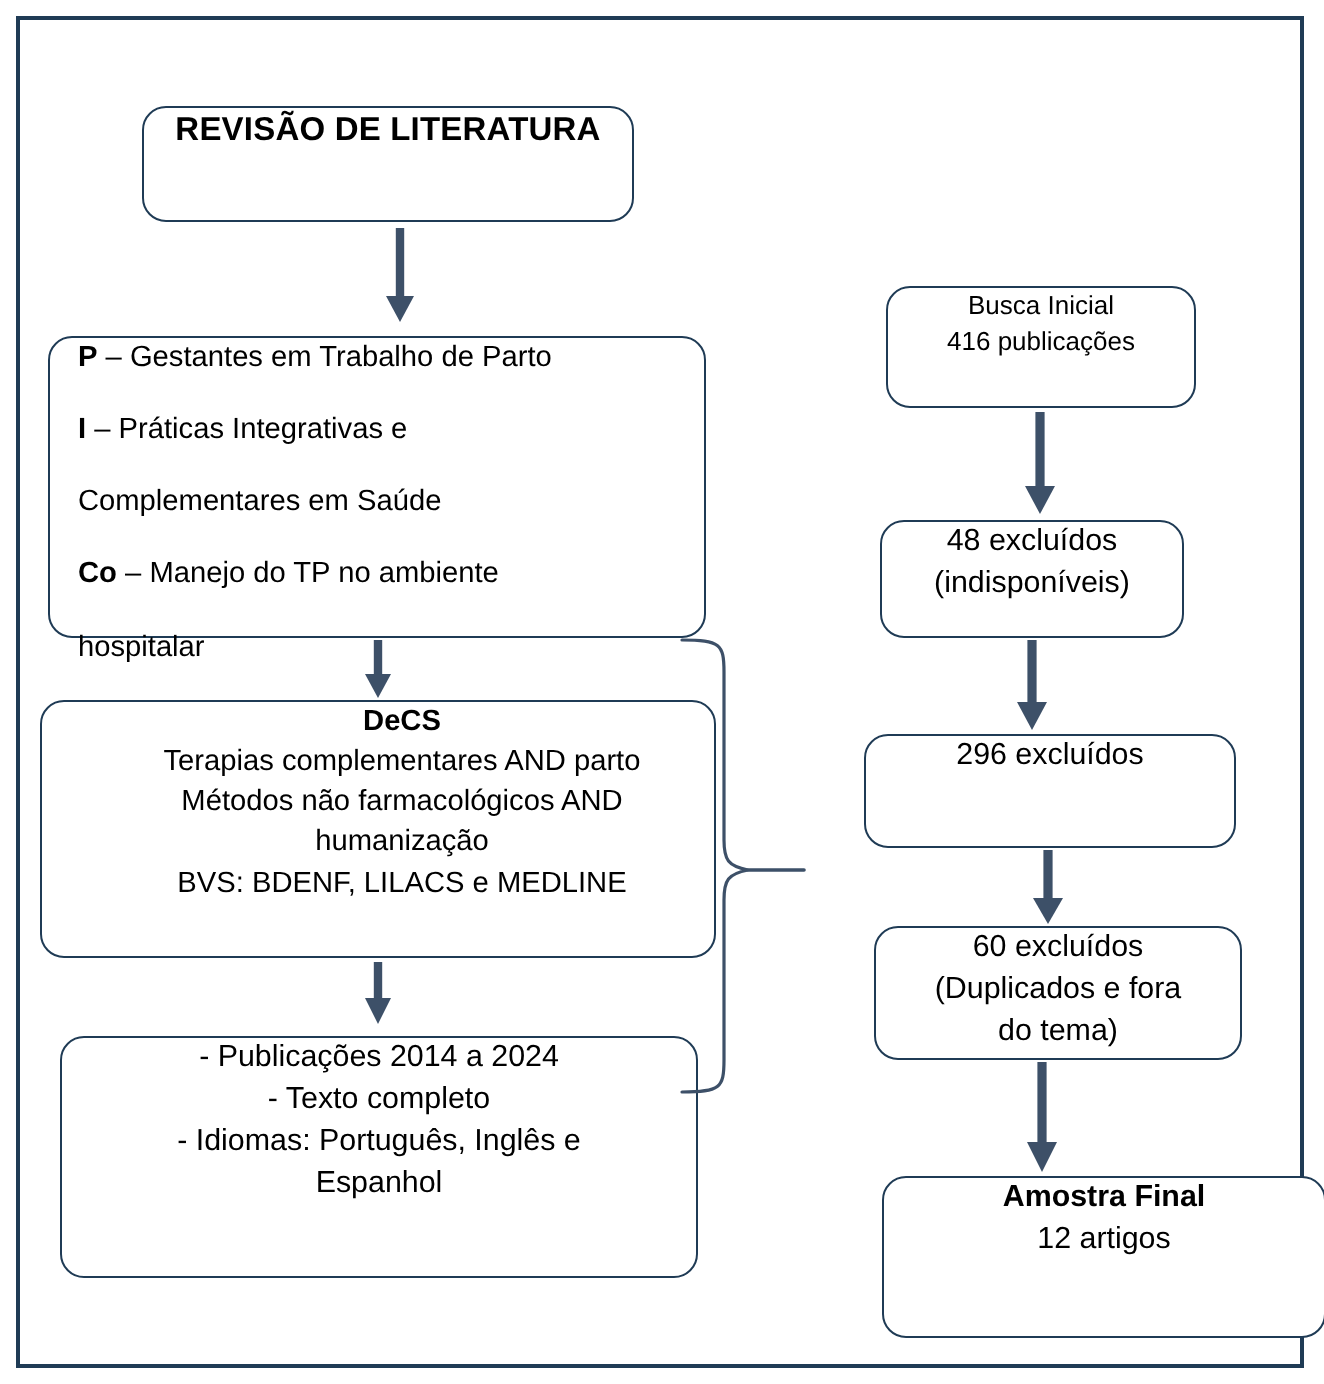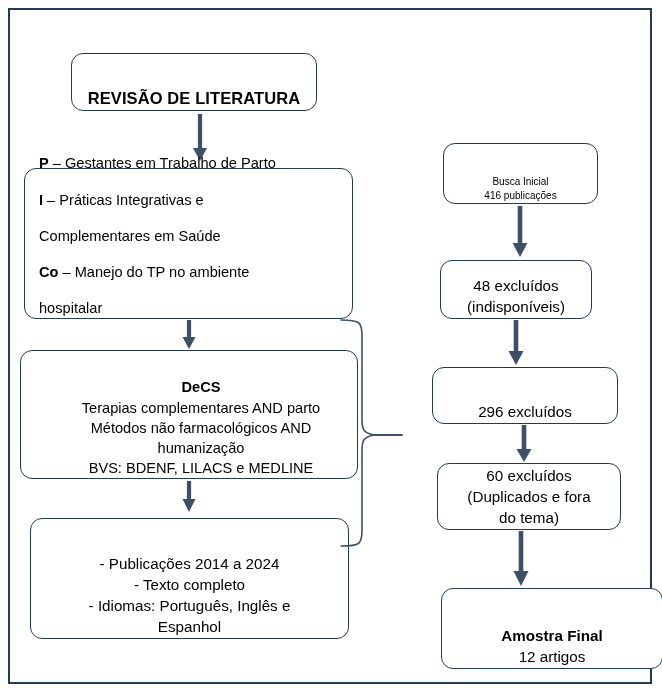--- a/index.html
+++ b/index.html
@@ -26,21 +26,21 @@
   }
   .node {
     position: absolute;
     box-sizing: border-box;
     border: 1.4px solid #1f3b55;
     border-radius: 12px;
     background: #ffffff;
     display: flex;
     flex-direction: column;
     align-items: center;
-    justify-content: flex-end;
+    justify-content: flex-start;
     text-align: center;
     color: #000000;
     line-height: 1.38;
   }
   .node .line { display: block; width: 100%; }
   .bold { font-weight: bold; }
   .left-align {
     align-items: flex-start;
     text-align: left;
     gap: 16px;
@@ -60,21 +60,21 @@
     left: 20px; top: 350px; width: 338px; height: 129px;
     font-size: 14.6px;
     padding-left: 24px;
   }
   #node-criteria {
     left: 30px; top: 518px; width: 319px; height: 121px;
     font-size: 15.2px;
   }
   #node-busca {
     left: 443px; top: 143px; width: 155px; height: 61px;
-    font-size: 10px;
+    font-size: 13px;
   }
   #node-exc48 {
     left: 440px; top: 260px; width: 152px; height: 59px;
     font-size: 15.2px;
   }
   #node-exc296 {
     left: 432px; top: 367px; width: 186px; height: 57px;
     font-size: 15.2px;
   }
   #node-exc60 {

